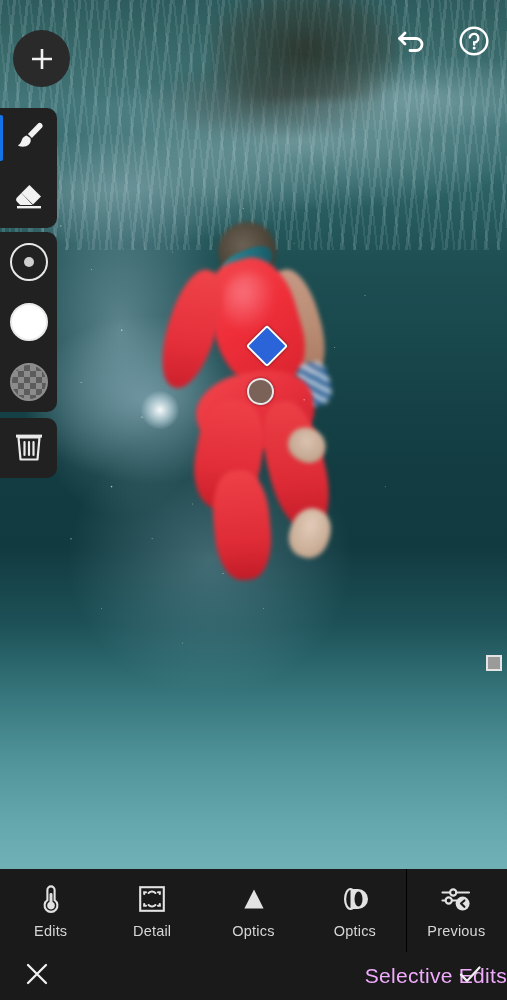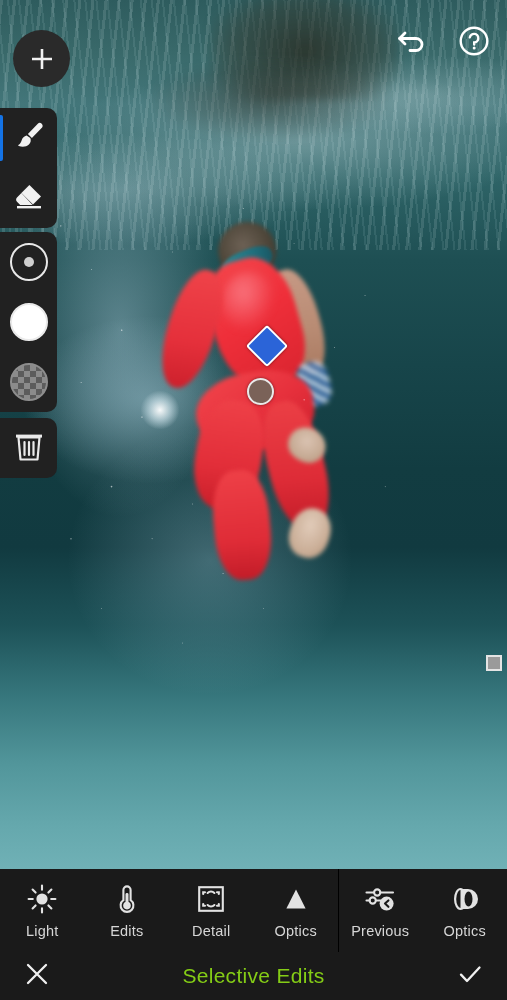--- a/index.html
+++ b/index.html
@@ -293,22 +293,22 @@
 
   
   .title-bar {
     position:absolute; left:0; bottom:0;
     width:507px; height:48px;
     background:#1a1a1a;
     display:flex; align-items:center; justify-content:space-between;
     padding:0 22px;
   }
   .title-text {
-    color:#84cc16; font-size:21px; letter-spacing:.3px;
-    position:absolute; left:0; right:0; text-align:center;
+    color:#f0abfc; font-size:21px; letter-spacing:.3px;
+    position:absolute; left:0; right:0; text-align:right;
     pointer-events:none;
   }
   .tb-btn { width:30px; height:30px; display:flex; align-items:center; justify-content:center; cursor:pointer; z-index:2; }
 </style>
 </head>
 <body>
 
 <div id="app">
 
   <div class="photo-stage">
@@ -409,32 +409,20 @@
           <path d="M5.5 8.5 h21 l-2.0 22.0 h-17 z" fill="none" stroke="#eaeaea" stroke-width="2.2" stroke-linejoin="round"></path>
           <rect x="3.0" y="5.6" width="26" height="3.0" fill="#eaeaea"></rect>
           <path d="M11.5 13.0 v13 M16.0 13.0 v13 M20.5 13.0 v13" stroke="#eaeaea" stroke-width="2.2" stroke-linecap="round"></path>
         </svg>
       </span>
     </div>
   </div>
 
   <div class="edit-bar">
 
-    <div class="edit-item">
-      <span class="edit-icon">
-        <svg width="32" height="32" viewBox="0 0 32 32">
-          <circle cx="16" cy="16" r="5.6" fill="#e2e2e2"></circle>
-          <g stroke="#e2e2e2" stroke-width="2.1" stroke-linecap="round">
-            <path d="M16 2.6 v4.2 M16 25.2 v4.2 M2.6 16 h4.2 M25.2 16 h4.2"></path>
-            <path d="M6.6 6.6 l3.0 3.0 M22.4 22.4 l3.0 3.0 M25.4 6.6 l-3.0 3.0 M9.6 22.4 l-3.0 3.0"></path>
-          </g>
-        </svg>
-      </span>
-      <span class="edit-label">Light</span>
-    </div>
 
     <div class="edit-item">
       <span class="edit-icon">
         <svg width="32" height="32" viewBox="0 0 32 32">
           <path d="M16 3.4 a3.6 3.6 0 0 1 3.6 3.6 v10.2 a6.4 6.4 0 1 1 -7.2 0 V7 A3.6 3.6 0 0 1 16 3.4 z" fill="none" stroke="#e2e2e2" stroke-width="2.1"></path>
           <circle cx="16" cy="22.6" r="3.8" fill="#e2e2e2"></circle>
           <rect x="14.5" y="10" width="3" height="10" rx="1.4" fill="#e2e2e2"></rect>
         </svg>
       </span>
       <span class="edit-label">Edits</span>
@@ -448,49 +436,49 @@
           <path d="M12.6 10 a5 5 0 0 1 6.8 0 M12.6 22 a5 5 0 0 0 6.8 0" fill="none" stroke="#e2e2e2" stroke-width="2.1" stroke-linecap="round"></path>
         </svg>
       </span>
       <span class="edit-label">Detail</span>
     </div>
 
     <div class="edit-item">
       <span class="edit-icon">
         <svg width="32" height="32" viewBox="0 0 32 32">
           <path d="M16 6.5 L25.6 25.4 H6.4 z" fill="#e2e2e2"></path>
+        </svg>
+      </span>
+      <span class="edit-label">Optics</span>
+    </div>
+
+    <div class="edit-item">
+      <span class="edit-icon">
+        <svg width="34" height="32" viewBox="0 0 34 32">
+          <ellipse cx="12.5" cy="16" rx="5.4" ry="10" fill="none" stroke="#e2e2e2" stroke-width="2.2"></ellipse>
+          <path d="M12.5 6 H20 a10 10 0 0 1 0 20 h-7.5" fill="#e2e2e2"></path>
+          <ellipse cx="20.5" cy="16" rx="4.0" ry="7.4" fill="#1a1a1a"></ellipse>
         </svg>
       </span>
       <span class="edit-label">Optics</span>
     </div>
 
     <div class="edit-item sep">
       <span class="edit-icon">
         <svg width="34" height="32" viewBox="0 0 34 32">
           <path d="M3.5 9.5 H11 M17.5 9.5 H30" stroke="#e2e2e2" stroke-width="2.1" stroke-linecap="round"></path>
           <circle cx="14.2" cy="9.5" r="3.1" fill="none" stroke="#e2e2e2" stroke-width="2.1"></circle>
           <path d="M3.5 17.5 H6.5 M13 17.5 H18" stroke="#e2e2e2" stroke-width="2.1" stroke-linecap="round"></path>
           <circle cx="9.7" cy="17.5" r="3.1" fill="none" stroke="#e2e2e2" stroke-width="2.1"></circle>
           <circle cx="23.6" cy="20.6" r="7.0" fill="#e2e2e2"></circle>
           <path d="M25.4 17.4 l-3.4 3.2 3.4 3.2" fill="none" stroke="#1a1a1a" stroke-width="2.1" stroke-linecap="round" stroke-linejoin="round"></path>
         </svg>
       </span>
       <span class="edit-label">Previous</span>
     </div>
-
-    <div class="edit-item">
-      <span class="edit-icon">
-        <svg width="34" height="32" viewBox="0 0 34 32">
-          <ellipse cx="12.5" cy="16" rx="5.4" ry="10" fill="none" stroke="#e2e2e2" stroke-width="2.2"></ellipse>
-          <path d="M12.5 6 H20 a10 10 0 0 1 0 20 h-7.5" fill="#e2e2e2"></path>
-          <ellipse cx="20.5" cy="16" rx="4.0" ry="7.4" fill="#1a1a1a"></ellipse>
-        </svg>
-      </span>
-      <span class="edit-label">Optics</span>
-    </div>
   </div>
 
   <div class="title-bar">
     <div class="tb-btn">
       <span>
         <svg width="26" height="26" viewBox="0 0 26 26">
           <path d="M4 4 L22 22 M22 4 L4 22" stroke="#f0f0f0" stroke-width="2.3" stroke-linecap="round"></path>
         </svg>
       </span>
     </div>

